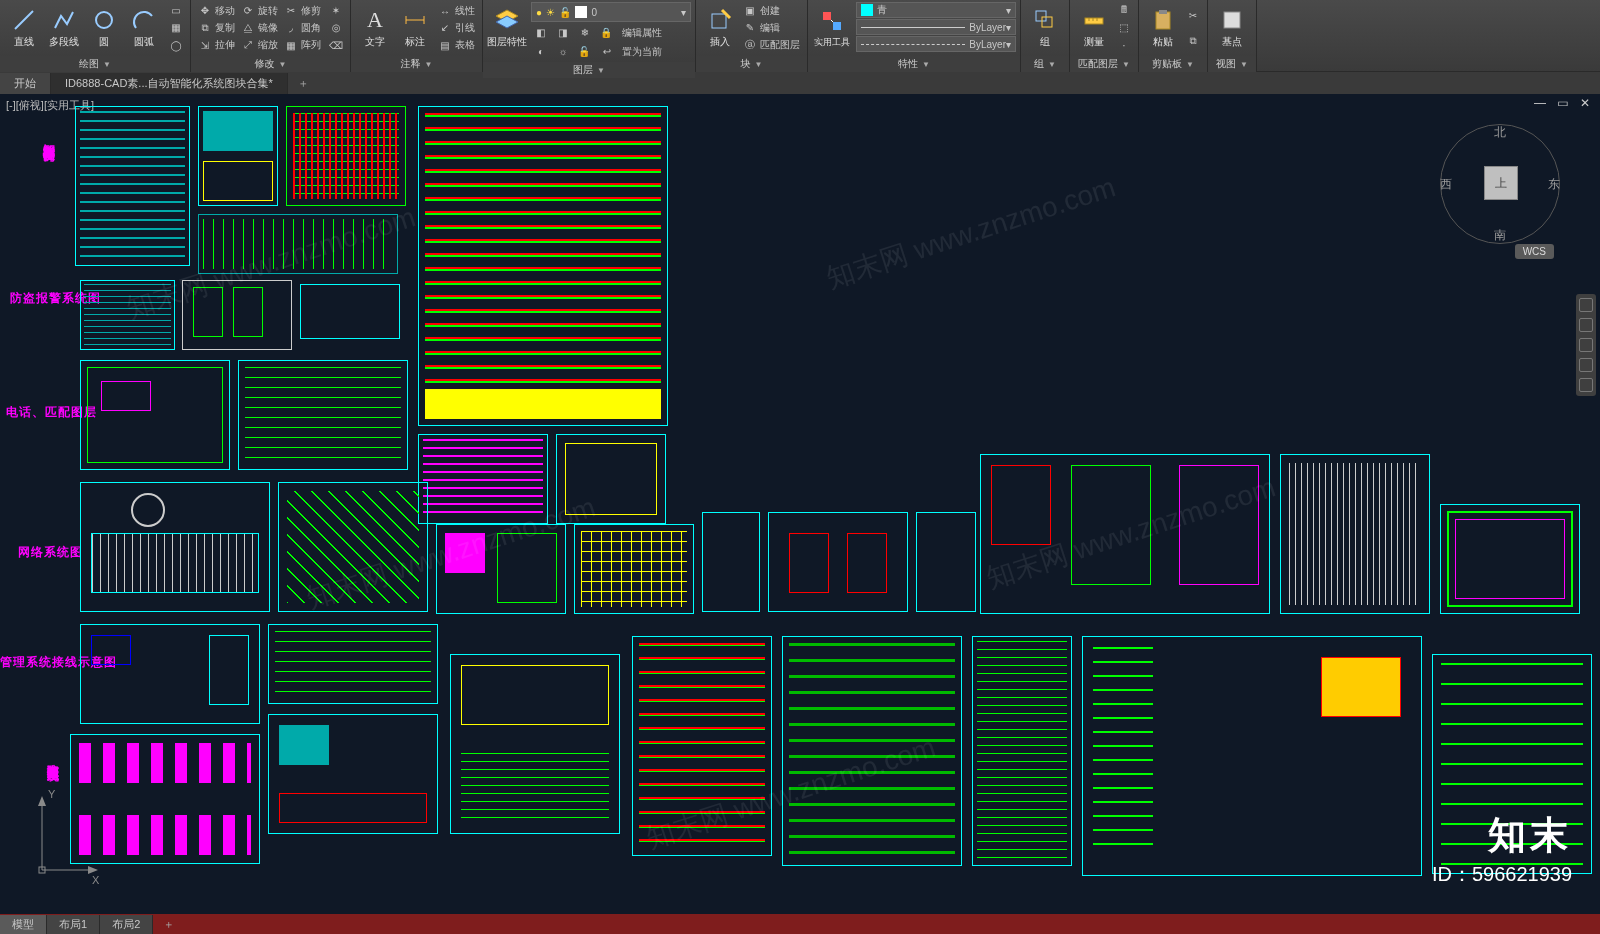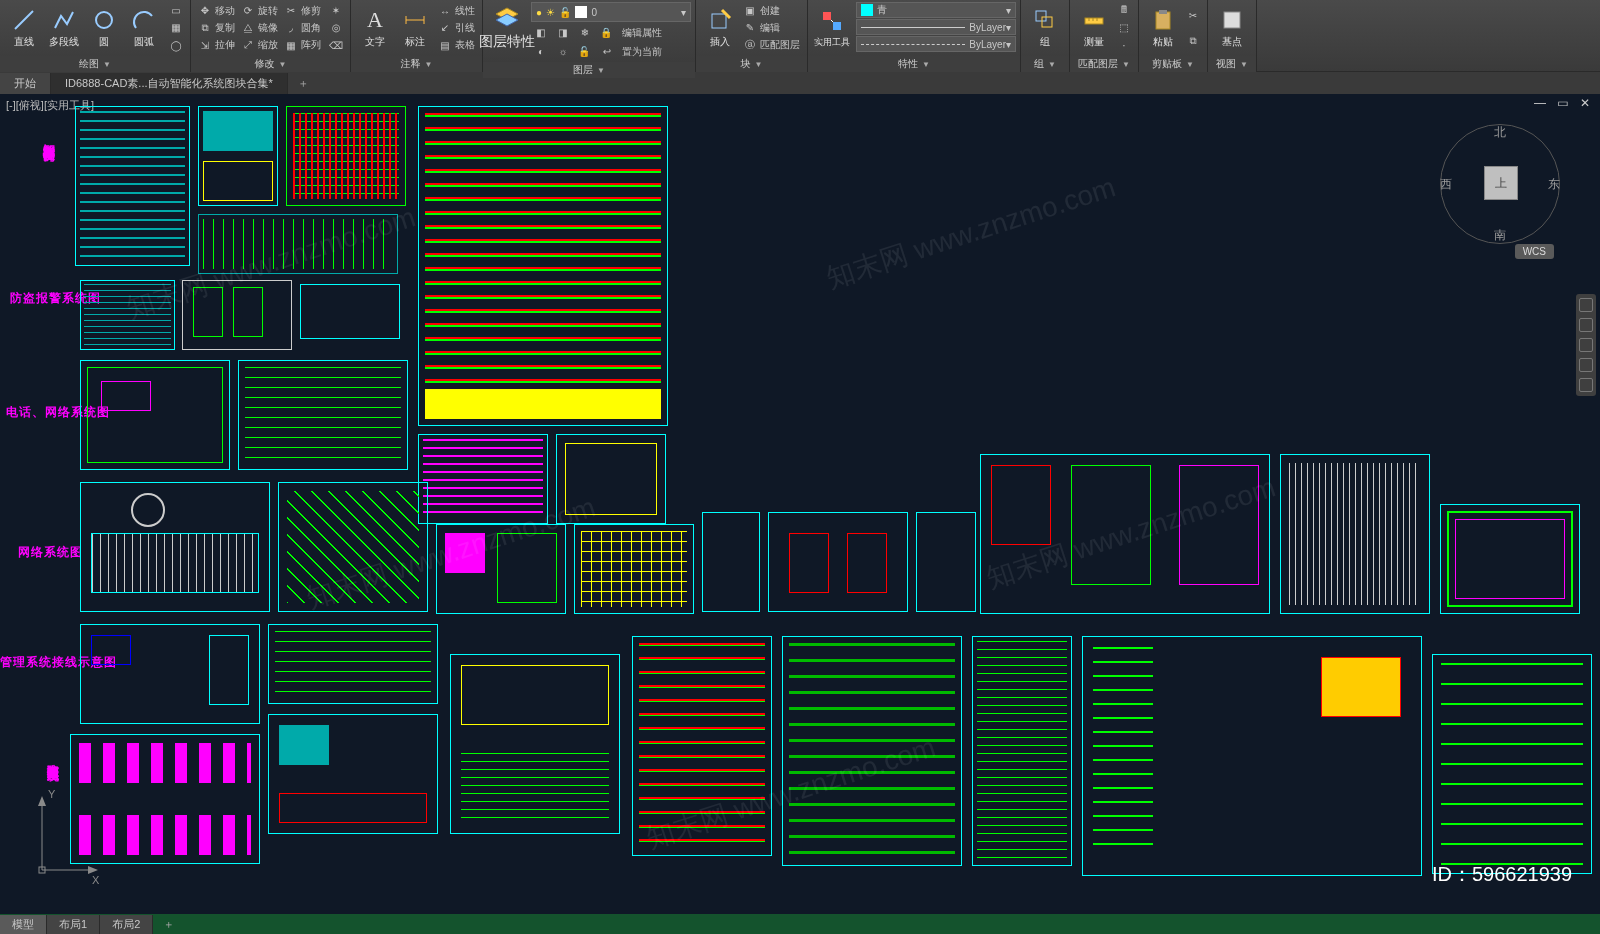--- a/index.html
+++ b/index.html
@@ -49,21 +49,21 @@
   .section-label { position:absolute; color:#f0f; font-size:12px; font-weight:bold; writing-mode:vertical-rl; text-orientation:upright; letter-spacing:1px; }
   .section-label.h { writing-mode:horizontal-tb; }
 
   
   .wm { position:absolute; color:rgba(255,255,255,0.08); font-size:28px; transform:rotate(-18deg); pointer-events:none; white-space:nowrap; }
   .brand { position:absolute; right:28px; bottom:26px; text-align:right; }
   .brand .logo { color:#fff; font-size:38px; font-weight:bold; letter-spacing:4px; }
   .brand .id { color:#fff; font-size:20px; }
 
   
-  .layout-tabs { position:absolute; bottom:0; left:0; right:0; height:20px; background:#14532d; display:flex; align-items:center; font-size:11px; }
+  .layout-tabs { position:absolute; bottom:0; left:0; right:0; height:20px; background:#7f1d1d; display:flex; align-items:center; font-size:11px; }
   .layout-tab { padding:2px 12px; background:#444; border-right:1px solid #2a2a2a; cursor:pointer; }
   .layout-tab.active { background:#5a5a5a; }
 </style>
 </head>
 <body>
 
 <div class="ribbon">
 
   <div class="rgroup">
     <div class="rgroup-body">
@@ -218,21 +218,21 @@
 
   <div class="rgroup">
     <div class="rgroup-body">
       <div class="big-btn">
         <span class="icon">
             <svg width="26" height="26">
               <polygon points="13,3 24,9 13,15 2,9" fill="#fc4" stroke="#a82"></polygon>
               <polygon points="13,9 24,15 13,21 2,15" fill="#8cf" stroke="#46a"></polygon>
             </svg>
           </span>
-        <span class="lbl" style="font-size:14px">图层特性</span>
+        <span class="lbl" style="font-size:10px">图层特性</span>
       </div>
       <div style="display:flex;flex-direction:column;gap:2px;margin-left:4px">
         <div class="layer-combo">
           <span style="color:#fd4">●</span>
           <span style="color:#fd4">☀</span>
           <span style="color:#8cf">🔓</span>
           <span class="swatch" style="background:#fff"></span>
           <span style="flex:1">0</span>
             <span>▾</span>
         </div>
@@ -462,21 +462,21 @@
   <div class="nav-strip">
     <div></div>
     <div></div>
     <div></div>
     <div></div>
     <div></div>
   </div>
 
   <div class="section-label" style="top:40px;left:40px">智能家居设计图例</div>
   <div class="section-label h" style="top:196px;left:10px">防盗报警系统图</div>
-  <div class="section-label h" style="top:310px;left:6px">电话、网络系统图</div>
+  <div class="section-label h" style="top:310px;left:6px">电话、匹配图层</div>
   <div class="section-label h" style="top:450px;left:18px">网络系统图</div>
   <div class="section-label h" style="top:560px;left:0px">管理系统接线示意图</div>
   <div class="section-label" style="top:660px;left:44px">防盗报警系统图</div>
 
   <div class="sheet" style="top:12px;left:75px;width:115px;height:160px">
     <div class="fill" style="inset:4px;background:repeating-linear-gradient(#0aa,#0aa 2px,transparent 2px,transparent 9px)"></div>
   </div>
   <div class="sheet" style="top:12px;left:198px;width:80px;height:100px">
     <div class="fill" style="top:4px;left:4px;right:4px;height:40px;background:#0aa"></div>
     <div class="fill" style="bottom:4px;left:4px;right:4px;height:40px;border:1px solid #ff0"></div>
@@ -599,20 +599,21 @@
     <span style="position:absolute;bottom:-2px;left:62px">X</span>
   </div>
 
   <div class="wm" style="top:150px;left:120px">知末网 www.znzmo.com</div>
   <div class="wm" style="top:120px;left:820px">知末网 www.znzmo.com</div>
   <div class="wm" style="top:440px;left:300px">知末网 www.znzmo.com</div>
   <div class="wm" style="top:420px;left:980px">知末网 www.znzmo.com</div>
   <div class="wm" style="top:680px;left:640px">知末网 www.znzmo.com</div>
 
   <div class="brand">
+    <div class="logo">知末</div>
     <div class="id">ID：596621939</div>
   </div>
 </div>
 
 <div class="layout-tabs">
   <div class="layout-tab active"><span>模型</span></div>
   <div class="layout-tab"><span>布局1</span></div>
   <div class="layout-tab"><span>布局2</span></div>
   <div class="file-tab-add">＋</div>
 </div>

